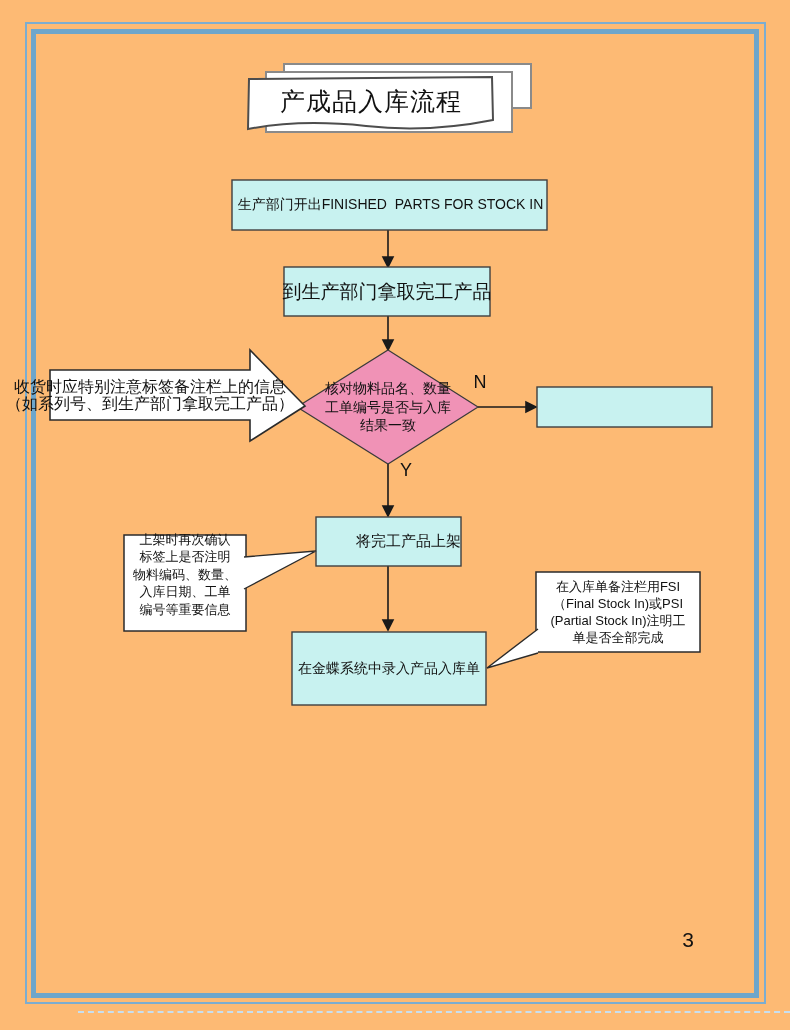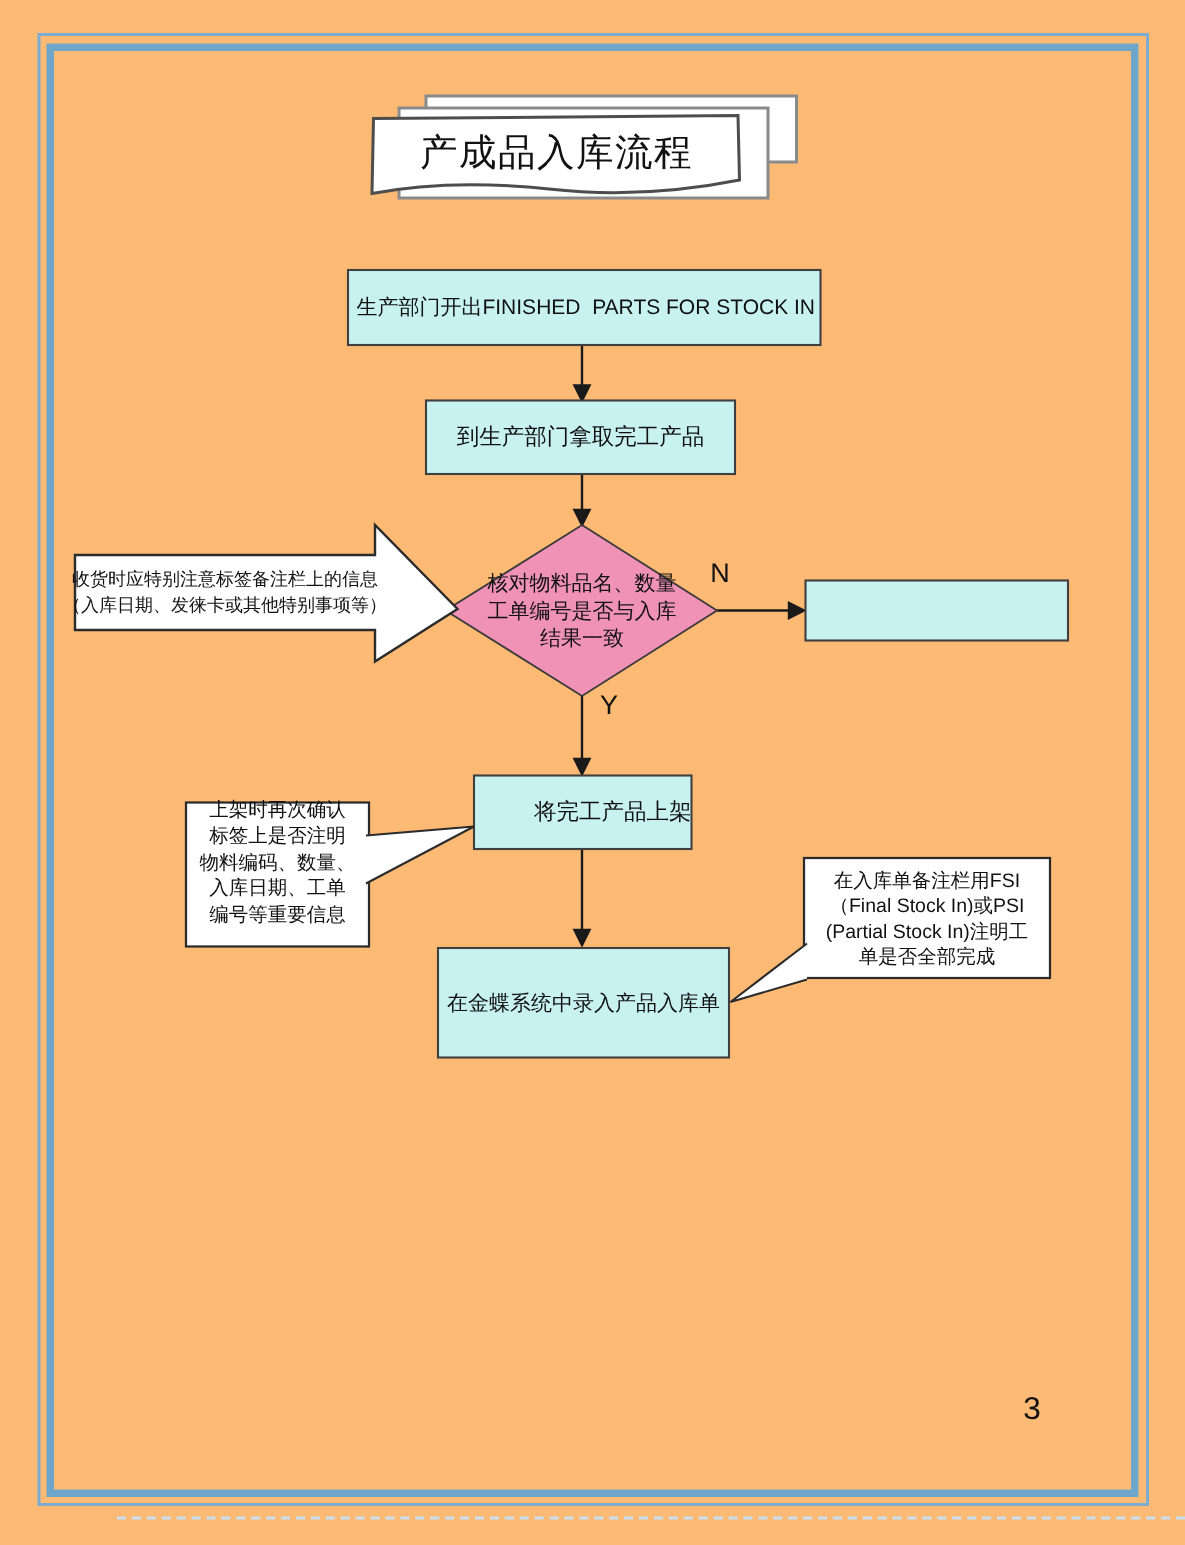--- a/index.html
+++ b/index.html
@@ -12,26 +12,26 @@
   .frame-inner{position:absolute;left:31px;top:29px;width:728px;height:969px;
     border:5px solid #6ea6cb;box-sizing:border-box;}
   .bottom-dash{position:absolute;left:78px;top:1011px;width:712px;height:0;
     border-top:2px dashed #c7dff0;}
   svg.layer{position:absolute;left:0;top:0;}
   .txt{position:absolute;display:flex;flex-direction:column;align-items:center;
     justify-content:center;text-align:center;pointer-events:none;}
   .txt div{white-space:pre;}
   .title-text{left:250px;top:80px;width:242px;height:42px;font-size:25px;letter-spacing:1px;}
   .box1-text{left:233px;top:180px;width:315px;height:50px;font-size:14px;}
-  .box2-text{left:284px;top:267px;width:206px;height:49px;font-size:15px;font-family:Liberation Mono, monospace;}
+  .box2-text{left:284px;top:267px;width:206px;height:49px;font-size:19px;font-family:Liberation Mono, monospace;}
   .diamond-text{left:297px;top:383px;width:182px;height:48px;font-size:14px;line-height:18.5px;}
   .nobox-text{left:537px;top:387px;width:175px;height:40px;font-size:13.5px;}
   .box3-text{left:316px;top:517px;width:145px;height:49px;font-size:15px;align-items:flex-end;}
   .box4-text{left:292px;top:632px;width:194px;height:73px;font-size:14px;}
-  .bigarrow-text{left:50px;top:370px;width:200px;height:50px;font-size:12px;line-height:17px;}
+  .bigarrow-text{left:50px;top:370px;width:200px;height:50px;font-size:16px;line-height:17px;}
   .bubble-text{left:125px;top:537px;width:120px;height:75px;font-size:13px;line-height:17.5px;}
   .callout-text{left:538px;top:576px;width:160px;height:72px;font-size:13px;line-height:17px;}
   .n-label{left:466px;top:370px;width:28px;height:24px;font-size:18px;}
   .y-label{left:394px;top:458px;width:24px;height:24px;font-size:18px;}
   .page-number{left:672px;top:926px;width:32px;height:28px;font-size:21px;}
 </style>
 </head>
 <body>
 
 <div class="page">
@@ -103,21 +103,21 @@
   <div class="txt box3-text">
     <div>将完工产品上架</div>
   </div>
 
   <div class="txt box4-text">
     <div>在金蝶系统中录入产品入库单</div>
   </div>
 
   <div class="txt bigarrow-text">
     <div>收货时应特别注意标签备注栏上的信息</div>
-    <div>（入库日期、发徕卡或其他特别事项等）</div>
+    <div>（如系列号、到生产部门拿取完工产品）</div>
   </div>
 
   <div class="txt bubble-text">
     <div>上架时再次确认</div>
     <div>标签上是否注明</div>
     <div>物料编码、数量、</div>
     <div>入库日期、工单</div>
     <div>编号等重要信息</div>
   </div>
 

